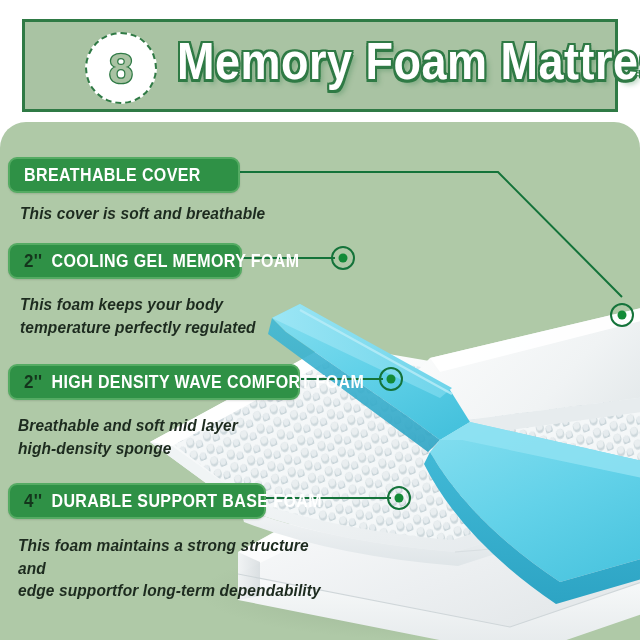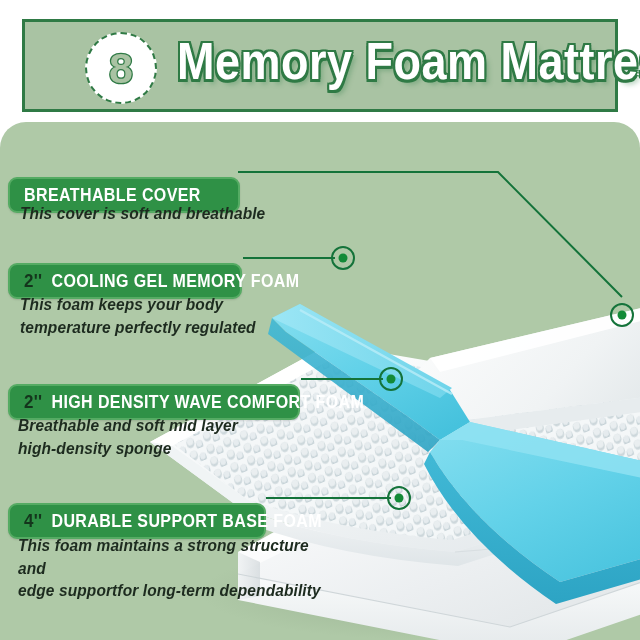--- a/index.html
+++ b/index.html
@@ -95,21 +95,20 @@
   .pill{
     position:absolute;
     background:#2f9146;
     border:2px solid #55ab63;
     border-radius:9px;
     box-sizing:border-box;
     display:flex;
     align-items:center;
     padding:16px 14px;
     box-shadow:0 1px 2px rgba(0,0,0,.12);
-    margin-top:20px;
   }
   .pill-txt{
     font-family:"Liberation Sans Narrow","Liberation Sans", sans-serif;
     font-size:16px;
     font-weight:bold;
     color:#ffffff;
     letter-spacing:0.4px;
     white-space:nowrap;
     scale:1 1.12;
   }

